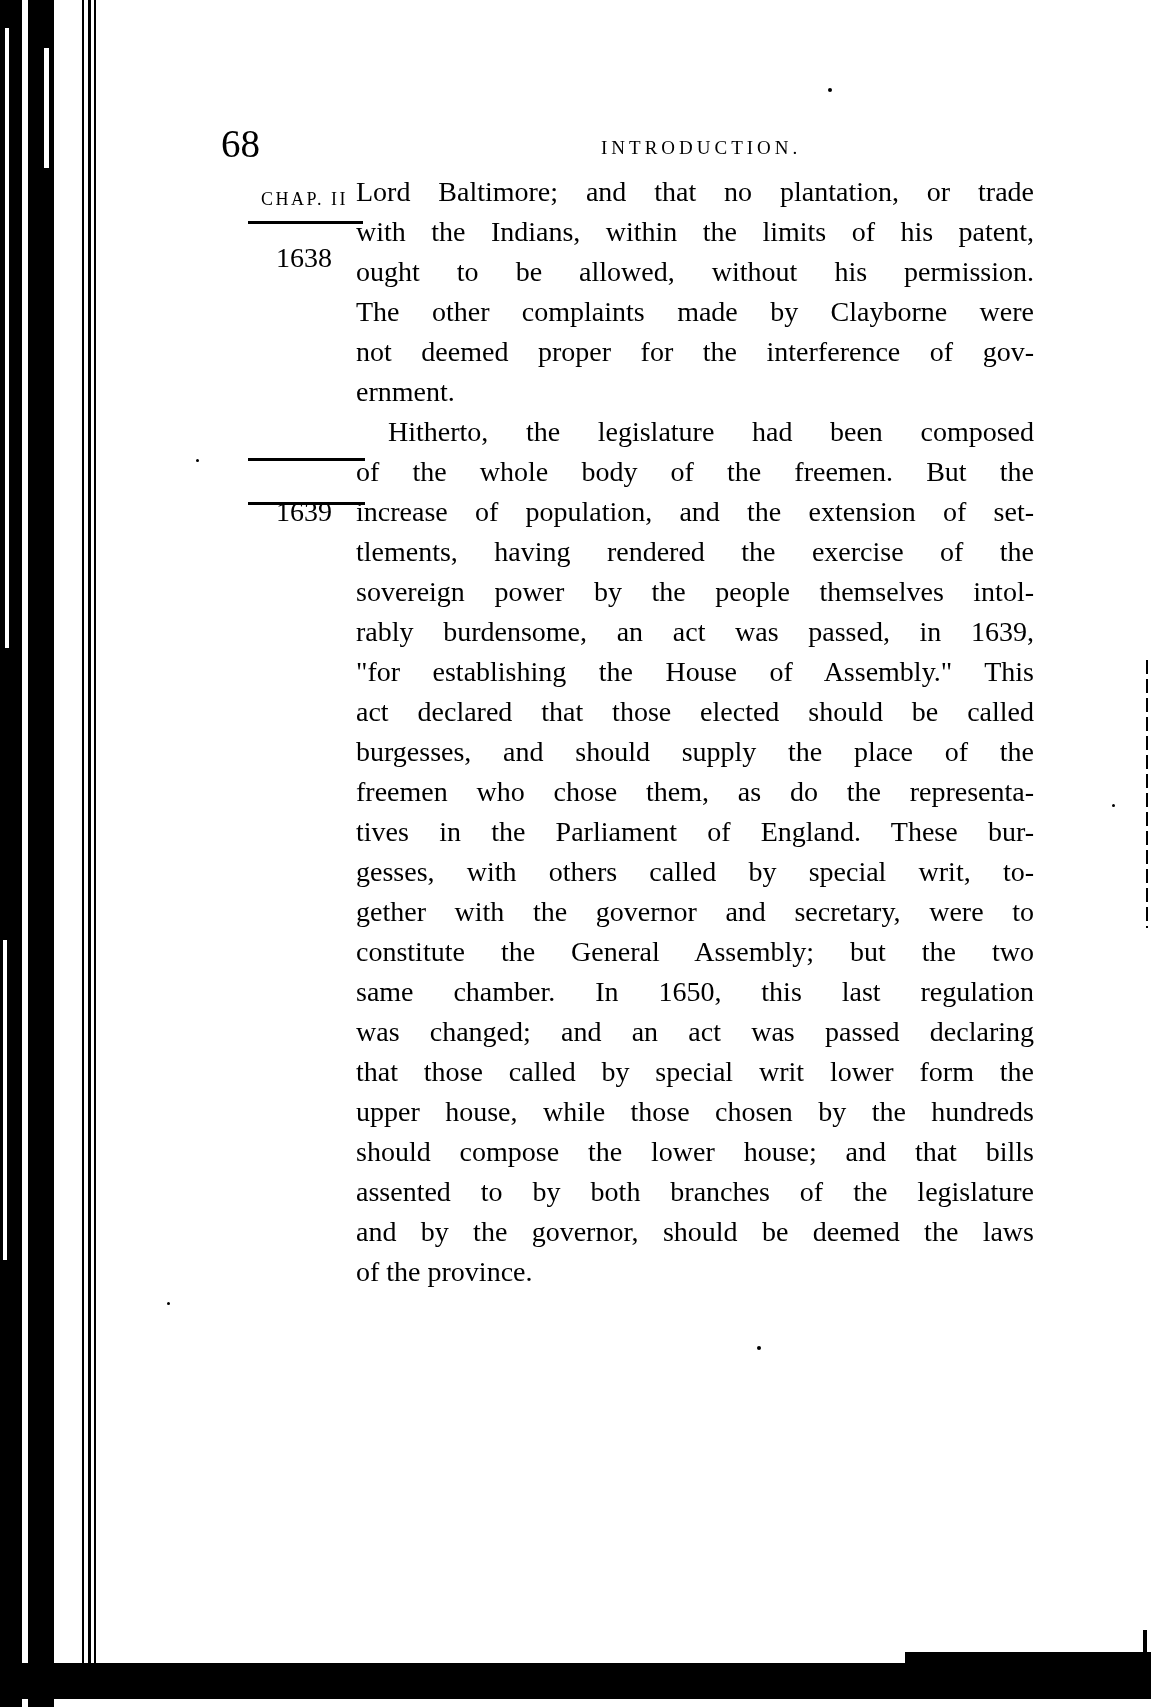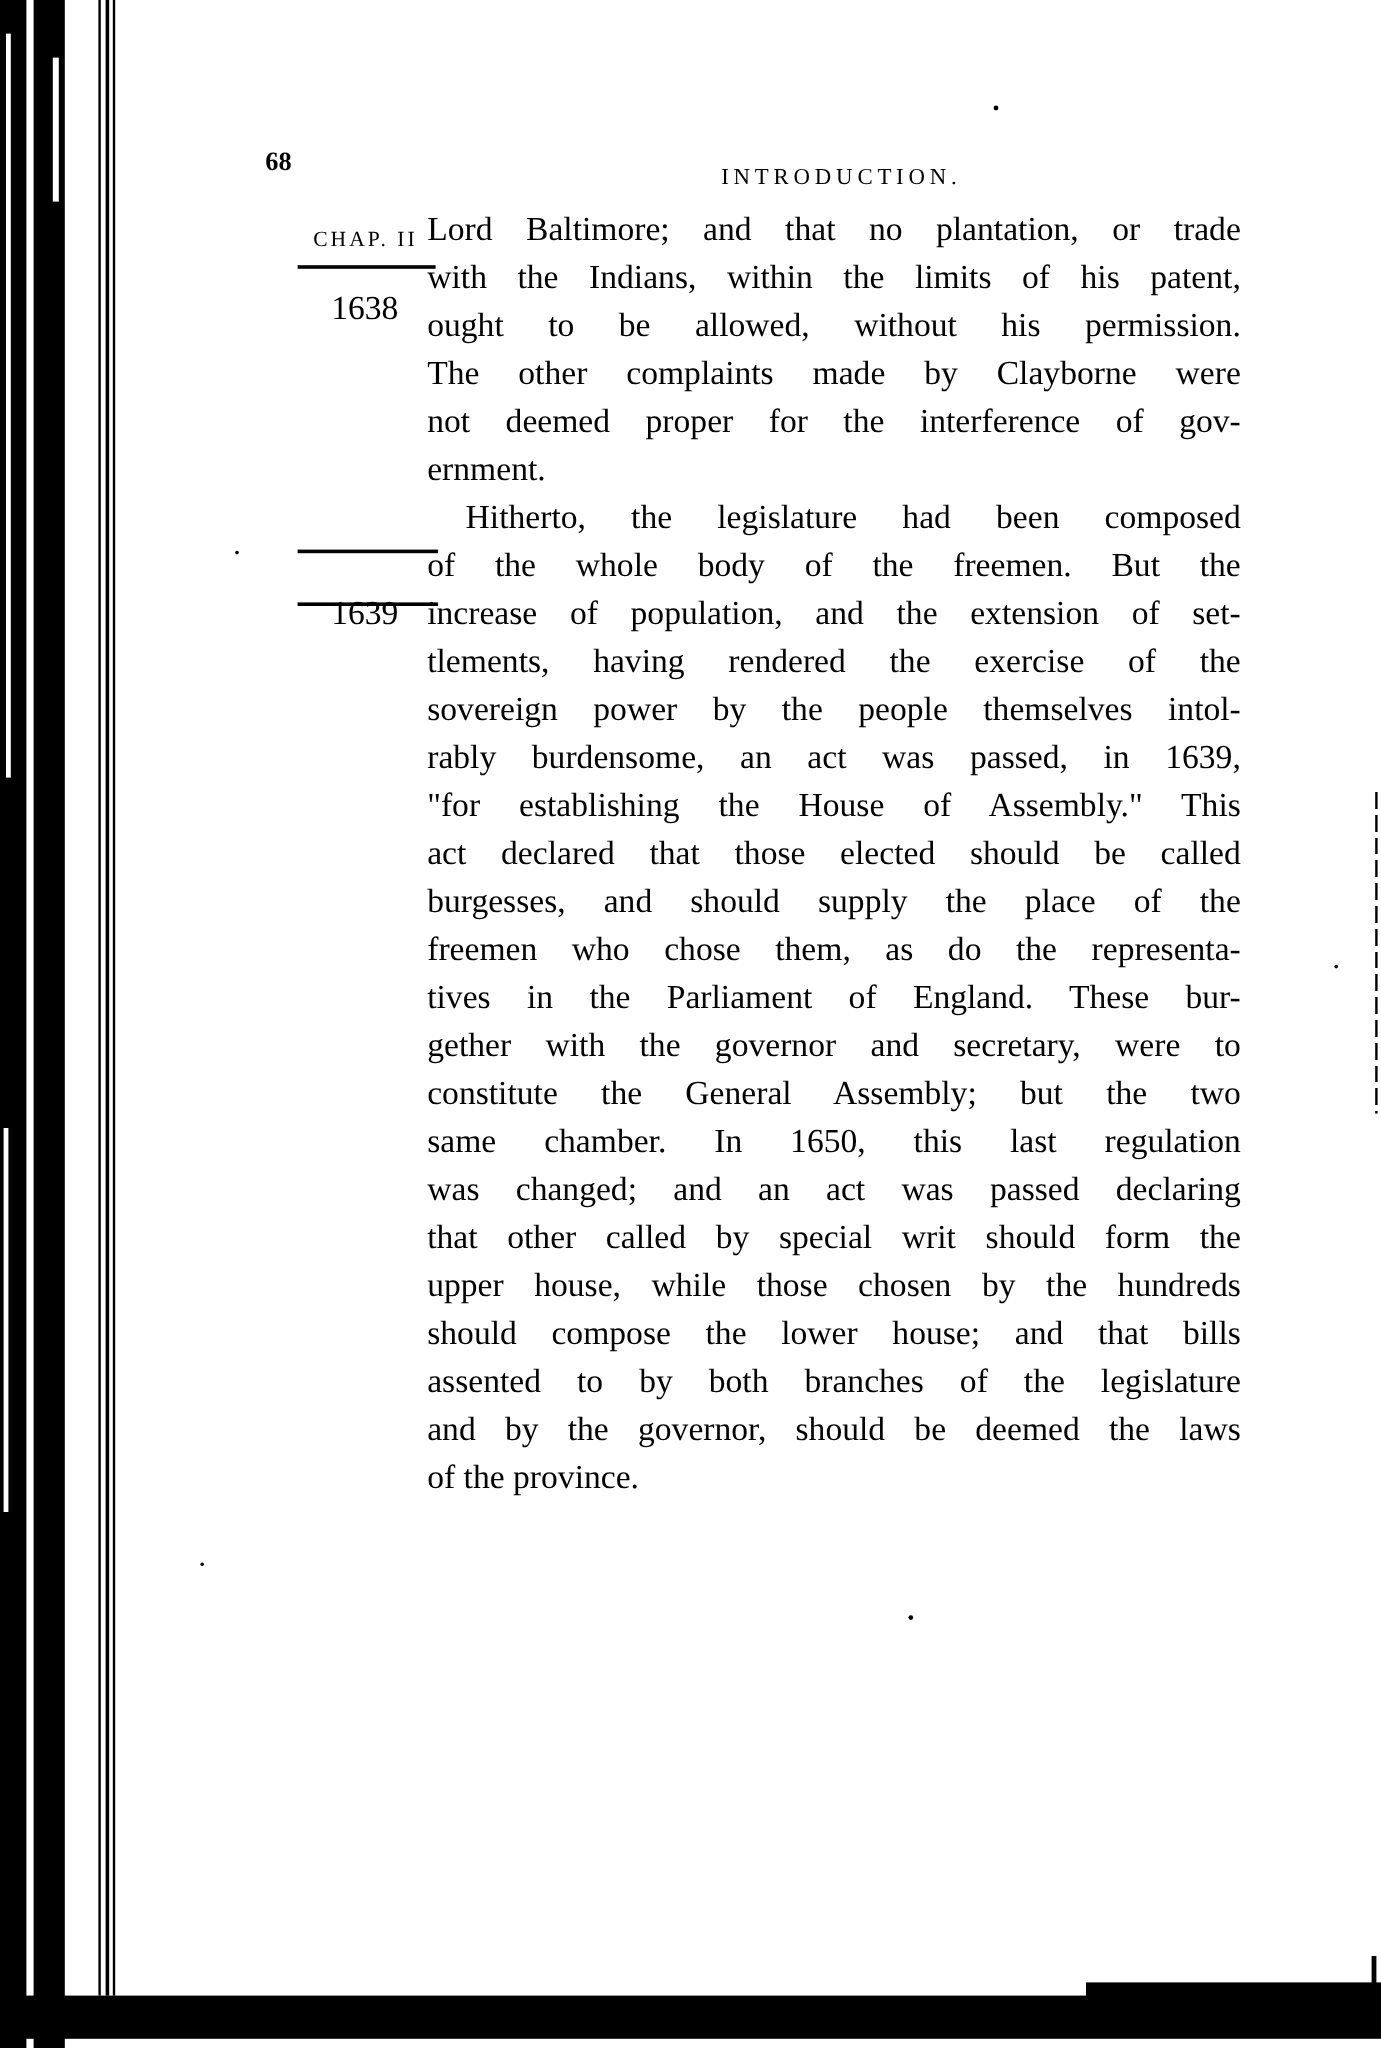--- a/index.html
+++ b/index.html
@@ -8,21 +8,21 @@
     width:1151px;height:1707px;
     background:#ffffff;
     color:#000;
     font-family:"Liberation Serif", serif;
     overflow:hidden;
     margin:0 auto;
   }
   
   .pagenum{
     position:absolute;left:221px;top:124px;
-    font-size:22px;line-height:1;font-weight:bold;
+    font-size:39px;line-height:1;
   }
   .runhead{
     position:absolute;left:601px;top:138px;
     font-size:19px;line-height:1;
     letter-spacing:4px;
   }
   .margin-chap{
     position:absolute;left:261px;top:190px;
     font-size:18px;line-height:1;
     letter-spacing:2.5px;
@@ -120,25 +120,26 @@
       <div class="tline">of the whole body of the freemen. But the</div>
       <div class="tline">increase of population, and the extension of set-</div>
       <div class="tline">tlements, having rendered the exercise of the</div>
       <div class="tline">sovereign power by the people themselves intol-</div>
       <div class="tline">rably burdensome, an act was passed, in 1639,</div>
       <div class="tline">"for establishing the House of Assembly." This</div>
       <div class="tline">act declared that those elected should be called</div>
       <div class="tline">burgesses, and should supply the place of the</div>
       <div class="tline">freemen who chose them, as do the representa-</div>
       <div class="tline">tives in the Parliament of England. These bur-</div>
+      <div class="tline">gesses, with others called by special writ, to-</div>
       <div class="tline">gether with the governor and secretary, were to</div>
       <div class="tline">constitute the General Assembly; but the two</div>
       <div class="tline">same chamber. In 1650, this last regulation</div>
       <div class="tline">was changed; and an act was passed declaring</div>
-      <div class="tline">that other called by special writ should form the</div>
+      <div class="tline">that those called by special writ lower form the</div>
       <div class="tline">upper house, while those chosen by the hundreds</div>
       <div class="tline">should compose the lower house; and that bills</div>
       <div class="tline">assented to by both branches of the legislature</div>
       <div class="tline">and by the governor, should be deemed the laws</div>
       <div class="tline flush">of the province.</div>
     </div>
 
 </div>
 
 </body></html>

